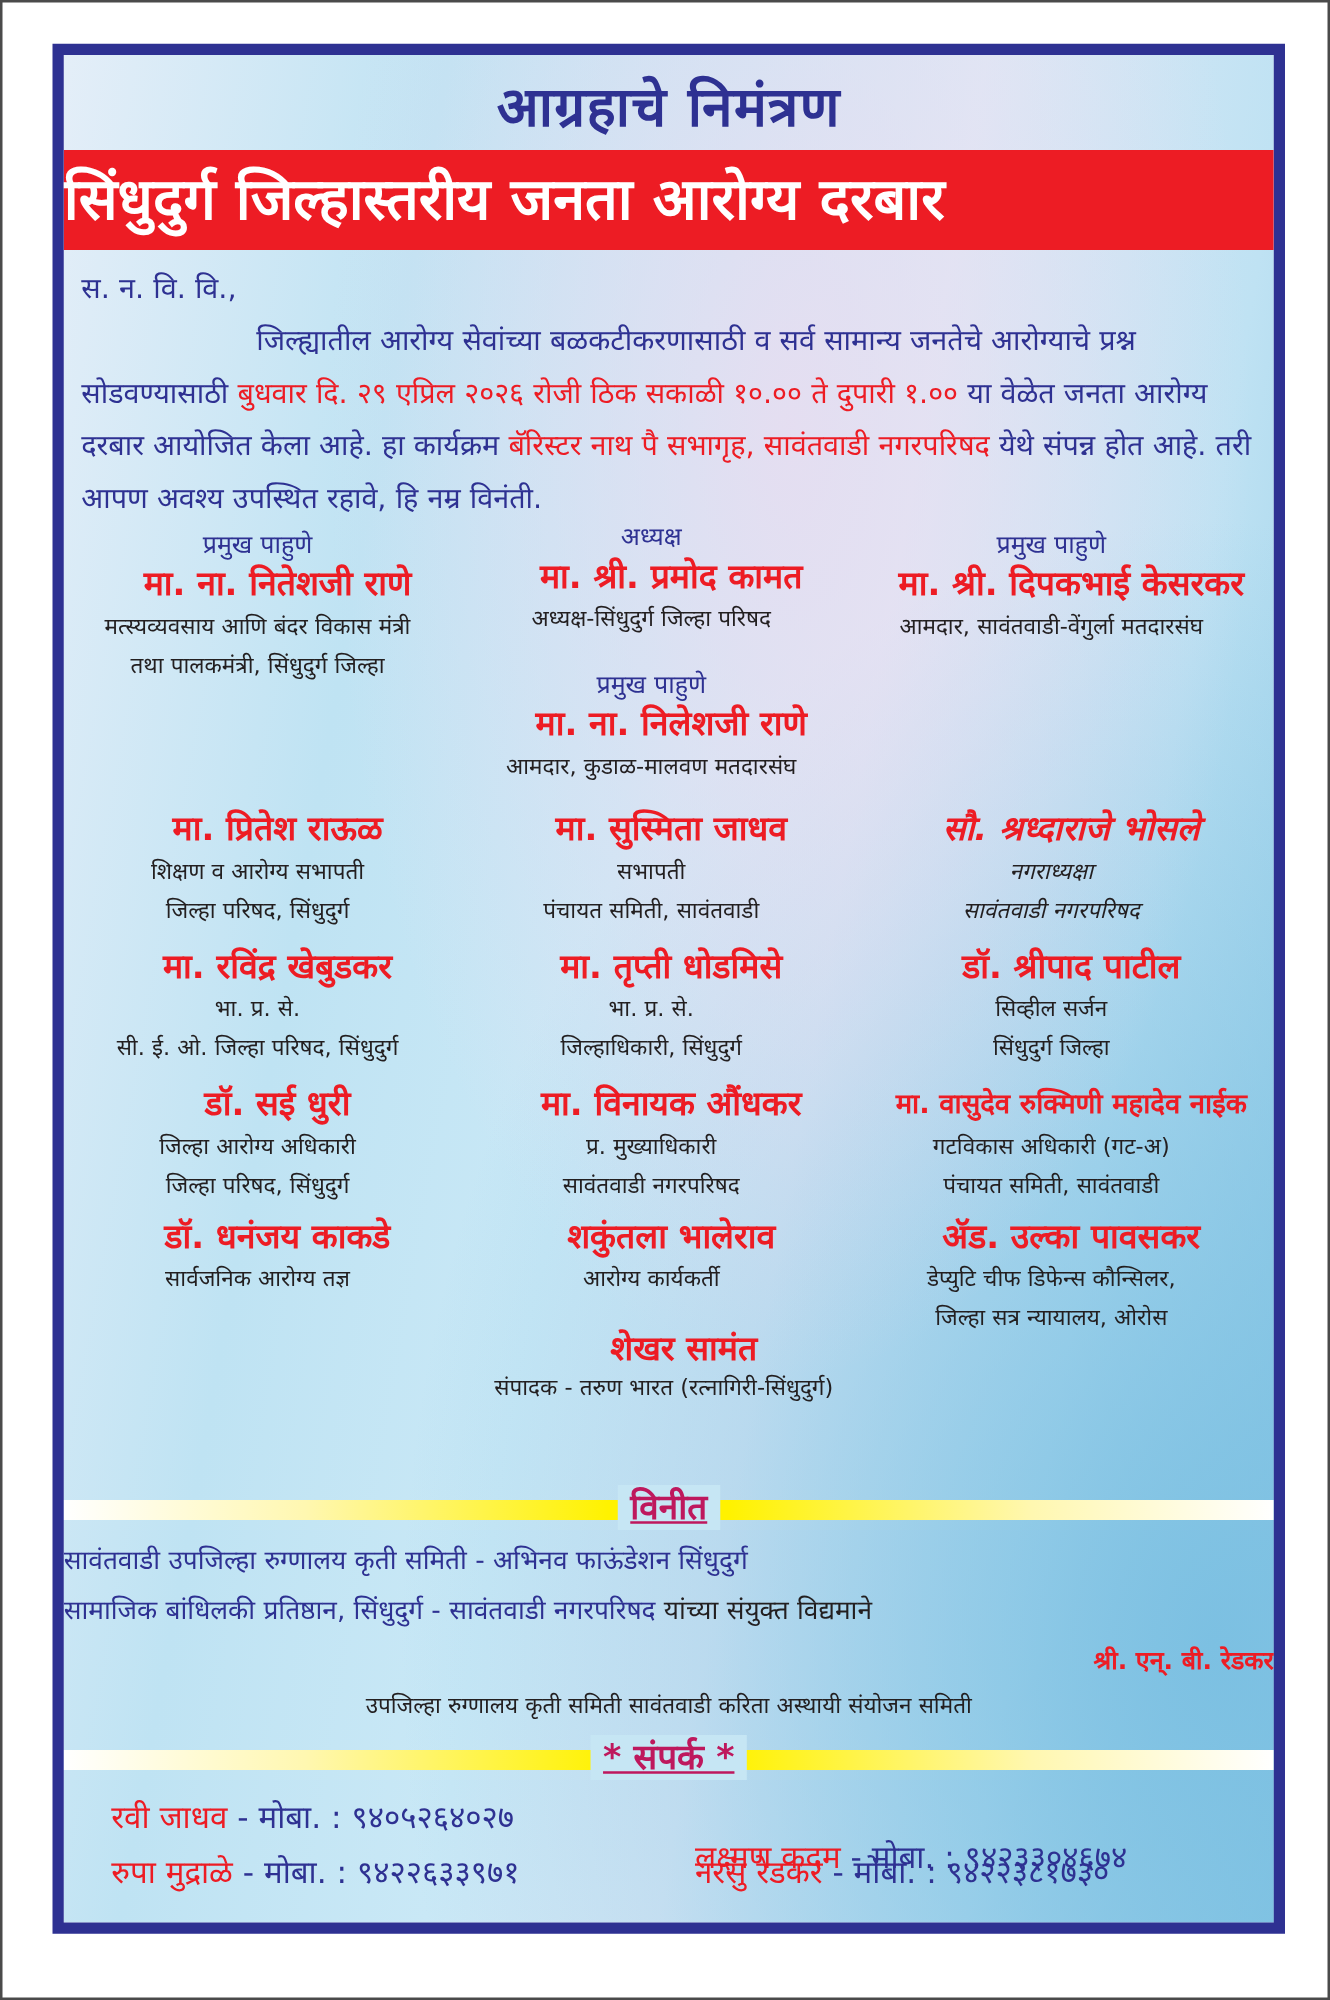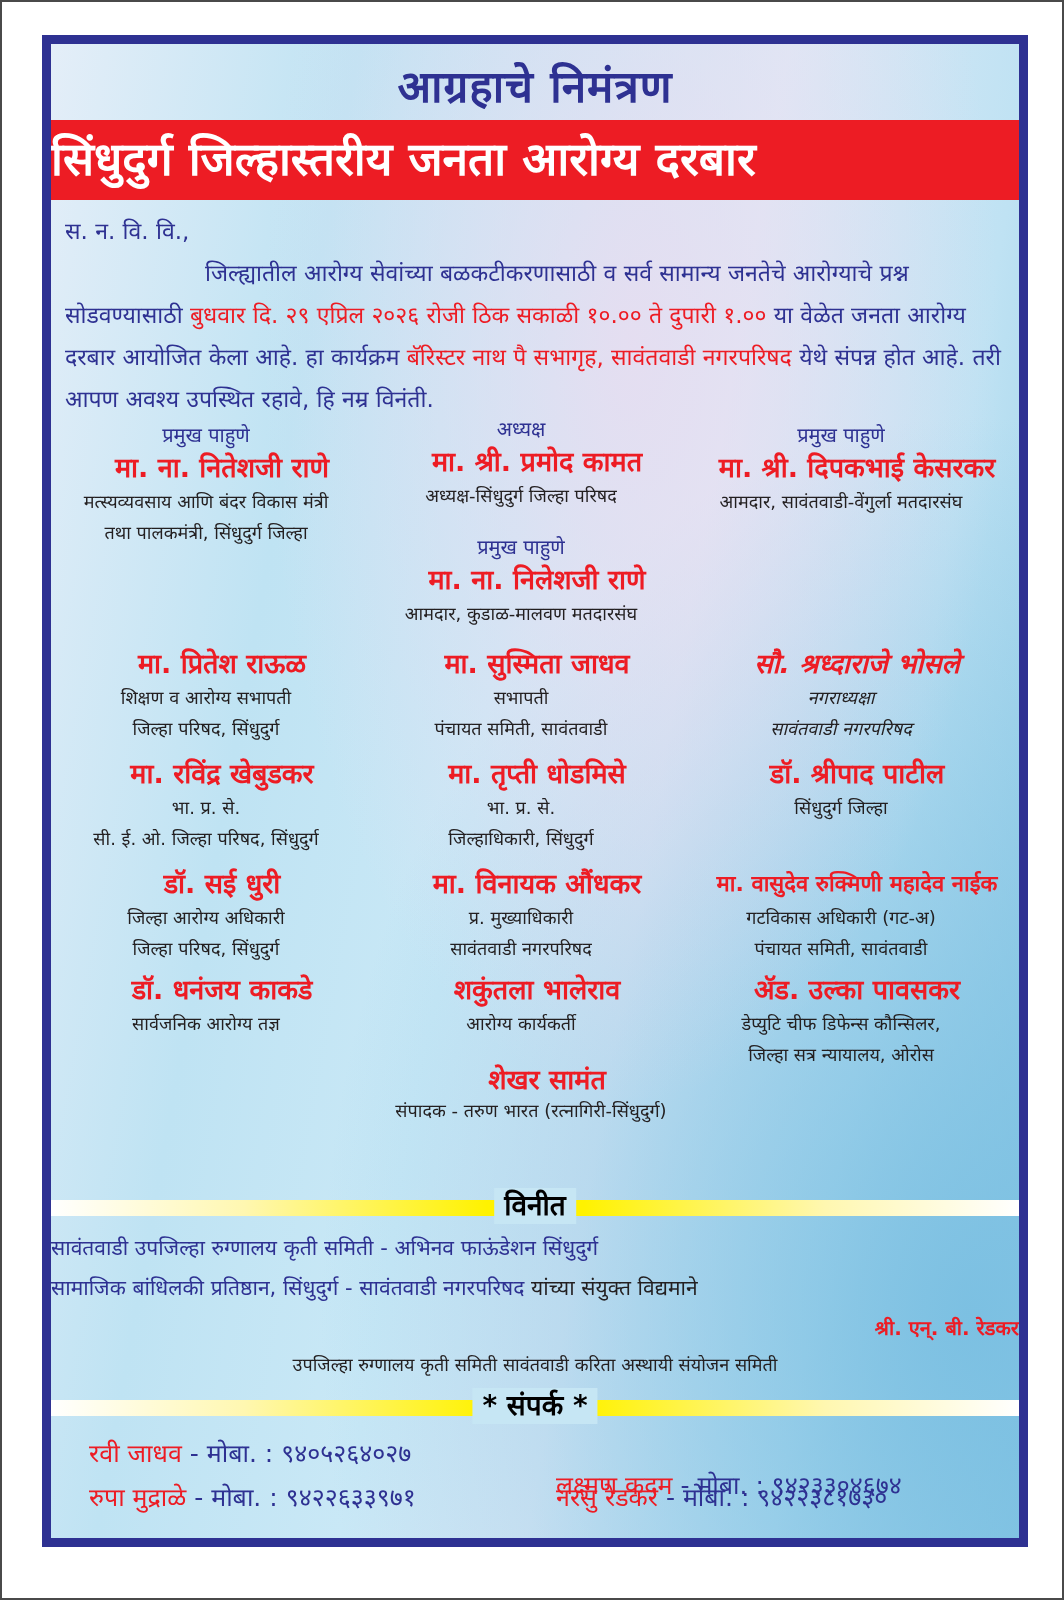--- a/index.html
+++ b/index.html
@@ -47,23 +47,24 @@
     .glabel { font-size: 20px; color: #2e3192; line-height: 30px; }
     .gname { font-size: 27px; font-weight: bold; color: #ed1c24; line-height: 36px; white-space: nowrap; margin-left: 32px; }
     .gdesc { font-size: 18px; color: #231f20; line-height: 31px; white-space: nowrap; }
 
     .divider {
       position: absolute; left: 0; width: 100%; height: 16px;
       background: linear-gradient(90deg, #ffffff 0%, #fff7b0 20%, #fff200 45%, #fff200 55%, #fff7b0 80%, #ffffff 100%);
     }
     .divider-label {
       position: absolute; left: 50%; transform: translateX(-50%);
-      padding: 0 10px; font-size: 28px; font-weight: bold; color: #000000;
+      padding: 0 10px; font-size: 28px; font-weight: bold; color: #be185d;
       white-space: nowrap; line-height: 36px;
       background: linear-gradient(90deg, rgba(200,232,246,1), rgba(200,232,246,1));
+      text-decoration: underline;
     }
     .vinit-line { font-size: 21px; color: #2e3192; line-height: 40px; white-space: nowrap; }
     .vinit-line .dark { color: #231f20; }
     .sign-name { text-align: right; font-size: 20px; font-weight: bold; color: #ed1c24; line-height: 40px; }
     .sign-desc { text-align: center; font-size: 18px; color: #231f20; line-height: 34px; }
 
     .contact {
       position: absolute; font-size: 25px; line-height: 40px; white-space: nowrap;
     }
     .contact .cname { color: #ed1c24; }
@@ -130,20 +131,21 @@
       <div class="gdesc">भा. प्र. से.</div>
       <div class="gdesc">सी. ई. ओ. जिल्हा परिषद, सिंधुदुर्ग</div>
     </div>
     <div class="gcol" style="left:320px; width:300px; top:336px;">
       <div class="gname">मा. तृप्ती धोडमिसे</div>
       <div class="gdesc">भा. प्र. से.</div>
       <div class="gdesc">जिल्हाधिकारी, सिंधुदुर्ग</div>
     </div>
     <div class="gcol" style="left:620px; width:340px; top:336px;">
       <div class="gname">डॉ. श्रीपाद पाटील</div>
+      <div class="gdesc">सिव्हील सर्जन</div>
       <div class="gdesc">सिंधुदुर्ग जिल्हा</div>
     </div>
 
     <div class="gcol" style="left:0; width:310px; top:446px;">
       <div class="gname">डॉ. सई धुरी</div>
       <div class="gdesc">जिल्हा आरोग्य अधिकारी</div>
       <div class="gdesc">जिल्हा परिषद, सिंधुदुर्ग</div>
     </div>
     <div class="gcol" style="left:320px; width:300px; top:446px;">
       <div class="gname">मा. विनायक औंधकर</div>

